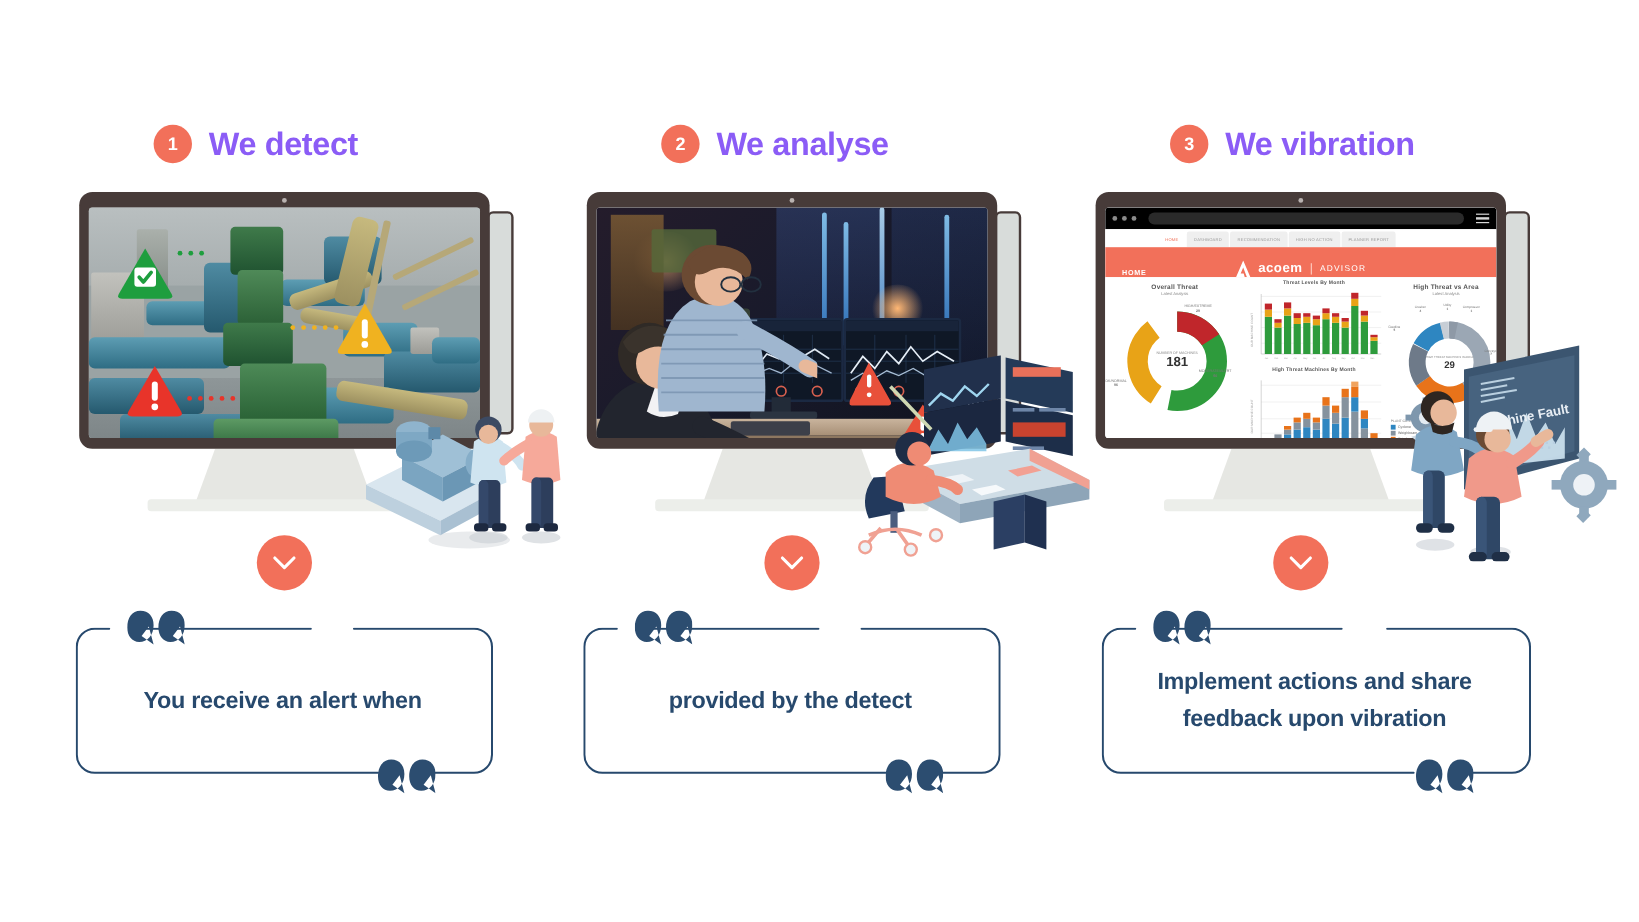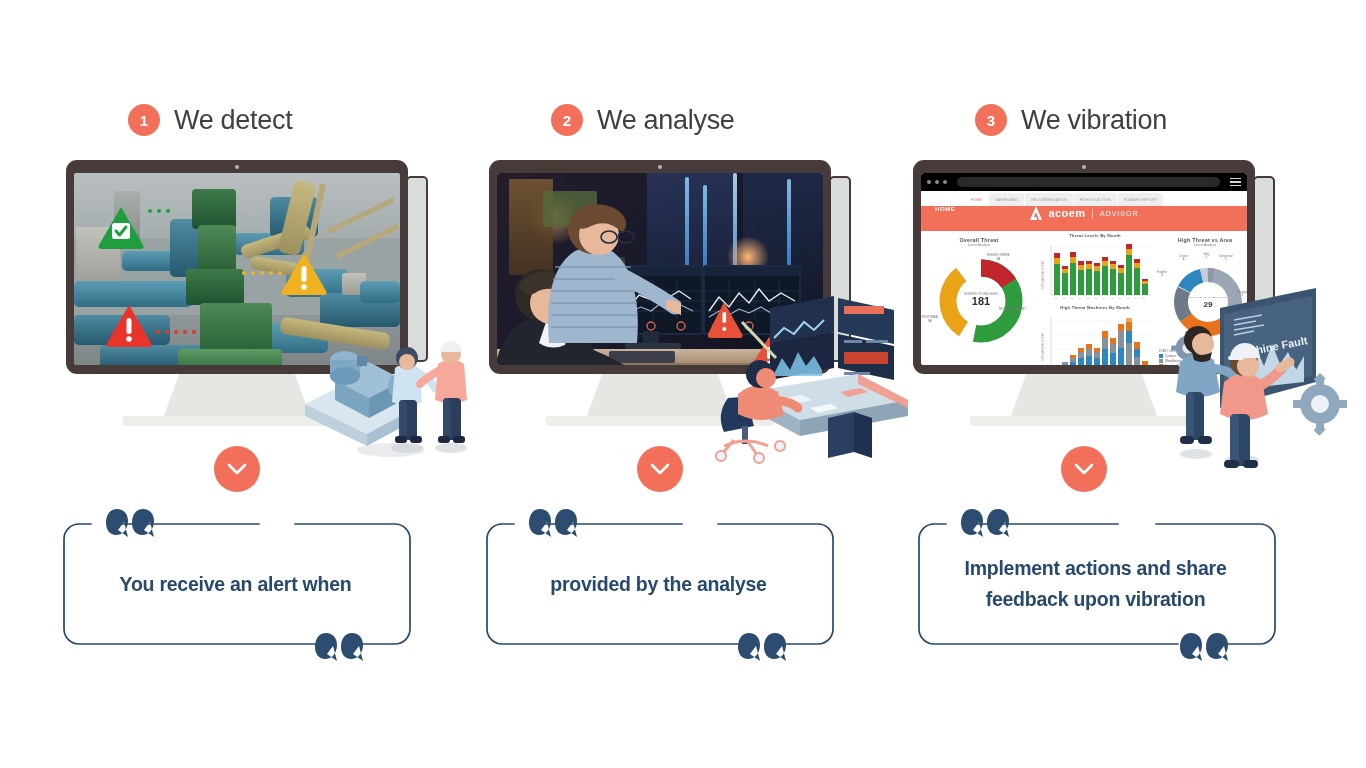--- a/index.html
+++ b/index.html
@@ -20,21 +20,21 @@
 
   
   .head{position:absolute;top:104px;left:73px;display:flex;align-items:center;gap:14px;}
   .step-badge{
     width:32px;height:32px;border-radius:50%;
     display:flex;align-items:center;justify-content:center;
     color:#ffffff;font-size:15px;font-weight:bold;
     letter-spacing:0;flex:none;
   }
   .head-title{
-    font-size:27px;font-weight:normal;color:#404040;
+    font-size:27px;font-weight:bold;color:#8b5cf6;
     letter-spacing:-0.3px;white-space:nowrap;line-height:1;
   }
 
   
   .monitor{position:absolute;top:160px;left:11px;width:342px;height:214px;}
   .bezel{
     position:absolute;inset:0;background:#473b39;border-radius:11px;
   }
   .cam{
     position:absolute;top:5px;left:50%;margin-left:-2px;
@@ -107,21 +107,21 @@
   .dash{position:absolute;inset:0;background:#ffffff;}
   .browser-bar{position:absolute;left:0;top:0;right:0;height:18px;background:#000000;display:flex;align-items:center;padding:0 6px;box-sizing:border-box;gap:4px;}
   .bdot{width:4px;height:4px;border-radius:50%;background:#8b8b8b;flex:none;}
   .urlbar{flex:1;height:10px;background:#2a2a2a;border-radius:5px;margin:0 6px;}
   .hamb{width:11px;height:8px;display:flex;flex-direction:column;justify-content:space-between;flex:none;}
   .hamb i{display:block;height:1.4px;background:#d6d6d6;}
   .tabrow{position:absolute;left:0;top:18px;right:0;height:15px;background:#ffffff;display:flex;align-items:flex-end;padding-left:44px;box-sizing:border-box;}
   .tab{height:13px;padding:0 6px;display:flex;align-items:center;justify-content:center;
        font-size:3.4px;color:#9a9a9a;letter-spacing:.2px;background:#efefef;border-radius:2px 2px 0 0;margin-right:1px;white-space:nowrap;}
   .tab.active{background:#ffffff;color:#f0694f;}
-  .brandbar{position:absolute;left:0;top:33px;right:0;height:25px;background:#f2705a;display:flex;align-items:flex-start;}
+  .brandbar{position:absolute;left:0;top:33px;right:0;height:25px;background:#f2705a;display:flex;align-items:flex-end;}
   .brand-home{font-size:6px;color:#fff;font-weight:bold;letter-spacing:.6px;margin-left:14px;}
   .brand-mid{position:absolute;left:50%;transform:translateX(-50%);display:flex;align-items:center;gap:6px;}
   .brand-name{font-size:11px;color:#fff;font-weight:bold;letter-spacing:.4px;}
   .brand-sep{color:#ffd4c9;font-size:10px;}
   .brand-sub{font-size:7px;color:#fff;letter-spacing:1px;}
   .dash-body{position:absolute;left:0;top:58px;right:0;bottom:0;background:#fff;}
   .card-title{font-size:5.4px;color:#555;text-align:center;font-weight:bold;letter-spacing:.2px;}
   .card-sub{font-size:3.4px;color:#8a8a8a;text-align:center;}
   .bar{position:absolute;bottom:0;}
   .legend-row{display:flex;align-items:center;gap:2px;font-size:3px;color:#666;margin-bottom:1px;}
@@ -477,21 +477,21 @@
       </svg>
       <svg class="q-open" width="48" height="30" viewBox="0 0 48 30">
         <path d="M11 1 C18 1 22 6 22 13 C22 21 17 27 10 27 C4 27 0 22 0 15 C0 7 4 1 11 1 Z M12 22 L22 29 L18 14 Z" fill="#2C4D70"></path>
         <path d="M37 1 C44 1 48 6 48 13 C48 21 43 27 36 27 C30 27 26 22 26 15 C26 7 30 1 37 1 Z M38 22 L48 29 L44 14 Z" fill="#2C4D70"></path>
       </svg>
       <svg class="q-close" width="48" height="30" viewBox="0 0 48 30">
         <path d="M11 1 C18 1 22 6 22 13 C22 21 17 27 10 27 C4 27 0 22 0 15 C0 7 4 1 11 1 Z M12 22 L22 29 L18 14 Z" fill="#2C4D70"></path>
         <path d="M37 1 C44 1 48 6 48 13 C48 21 43 27 36 27 C30 27 26 22 26 15 C26 7 30 1 37 1 Z M38 22 L48 29 L44 14 Z" fill="#2C4D70"></path>
       </svg>
       <div class="quote-text">
-        <div>provided by the analyse</div>
+        <div>provided by the detect</div>
       </div>
     </div>
   </div>
 
   <div class="col col-3">
 
     <div class="head">
       <div class="step-badge" style="background:#F2705A">
         <span>3</span>
       </div>

